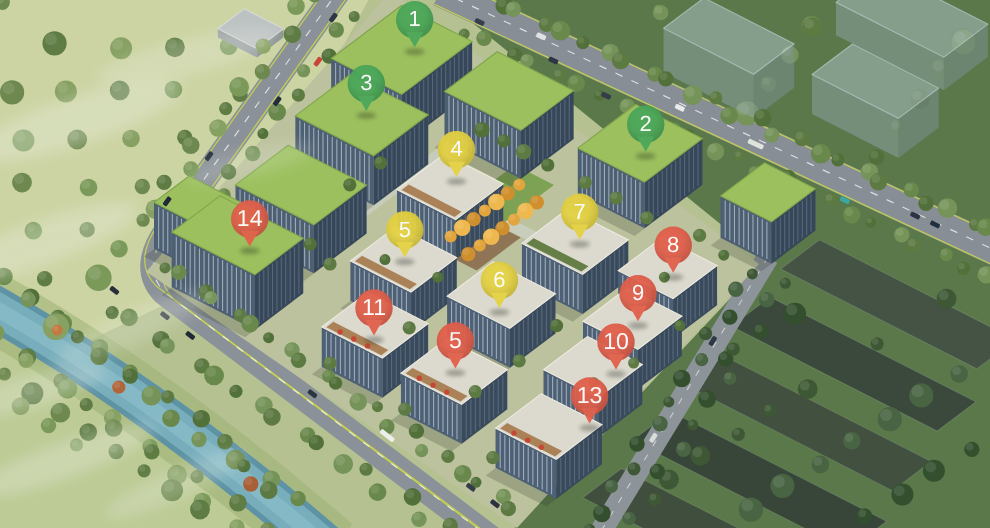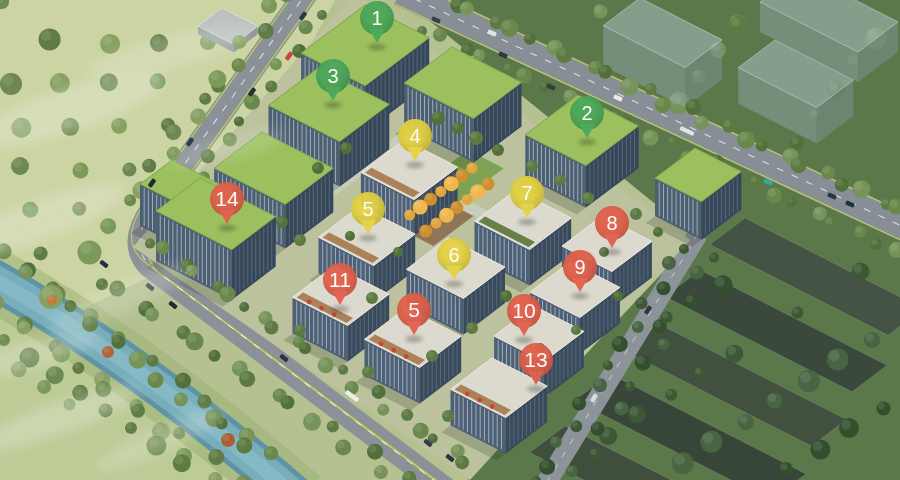--- a/index.html
+++ b/index.html
@@ -1184,19 +1184,19 @@
   <div class="pins" id="pins">
       <div class="pin" style="left: 377px; top: 18px; --c: #4ca85a;">1</div>
       <div class="pin" style="left: 587px; top: 113px; --c: #4ca85a;">2</div>
       <div class="pin" style="left: 333px; top: 76px; --c: #4ca85a;">3</div>
       <div class="pin" style="left: 415px; top: 136px; --c: #e4d243;">4</div>
       <div class="pin" style="left: 368px; top: 209px; --c: #e4d243;">5</div>
       <div class="pin" style="left: 454px; top: 255px; --c: #e4d243;">6</div>
       <div class="pin" style="left: 527px; top: 193px; --c: #e4d243;">7</div>
       <div class="pin" style="left: 612px; top: 223px; --c: #e2604c;">8</div>
       <div class="pin" style="left: 580px; top: 267px; --c: #e2604c;">9</div>
-      <div class="pin two" style="left: 524px; top: 311px; --c: #e2604c;">10</div>
+      <div class="pin two" style="left: 560px; top: 311px; --c: #e2604c;">10</div>
       <div class="pin two" style="left: 340px; top: 280px; --c: #e2604c;">11</div>
       <div class="pin two" style="left: 414px; top: 310px; --c: #e2604c;">5</div>
       <div class="pin two" style="left: 500px; top: 360px; margin-left: 19px; --c: #e2604c;">13</div>
       <div class="pin two" style="left: 227px; top: 199px; --c: #e2604c;">14</div>
     </div>
 </div>
 
 </body></html>

